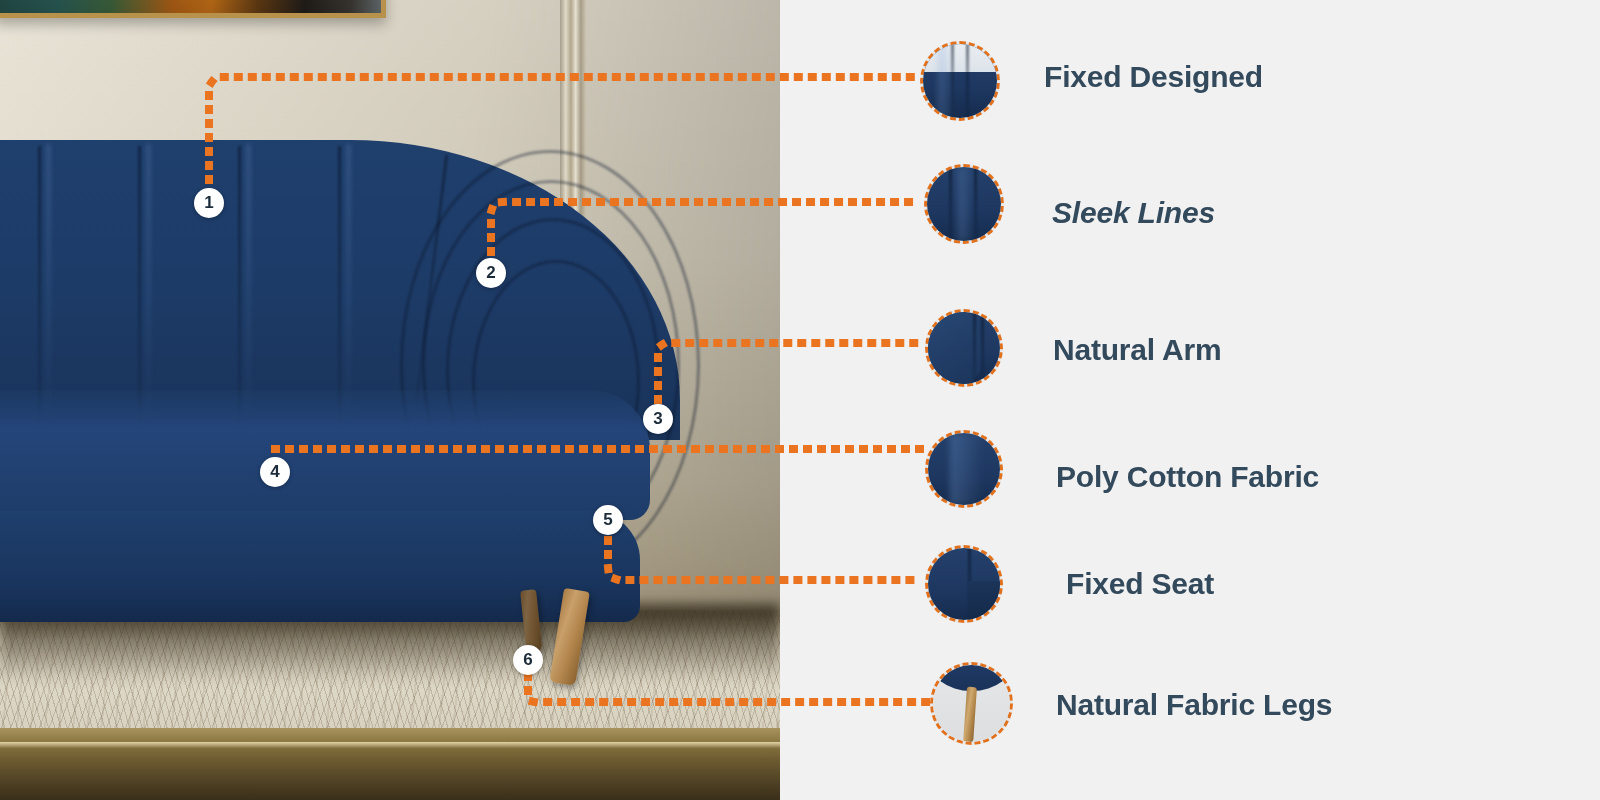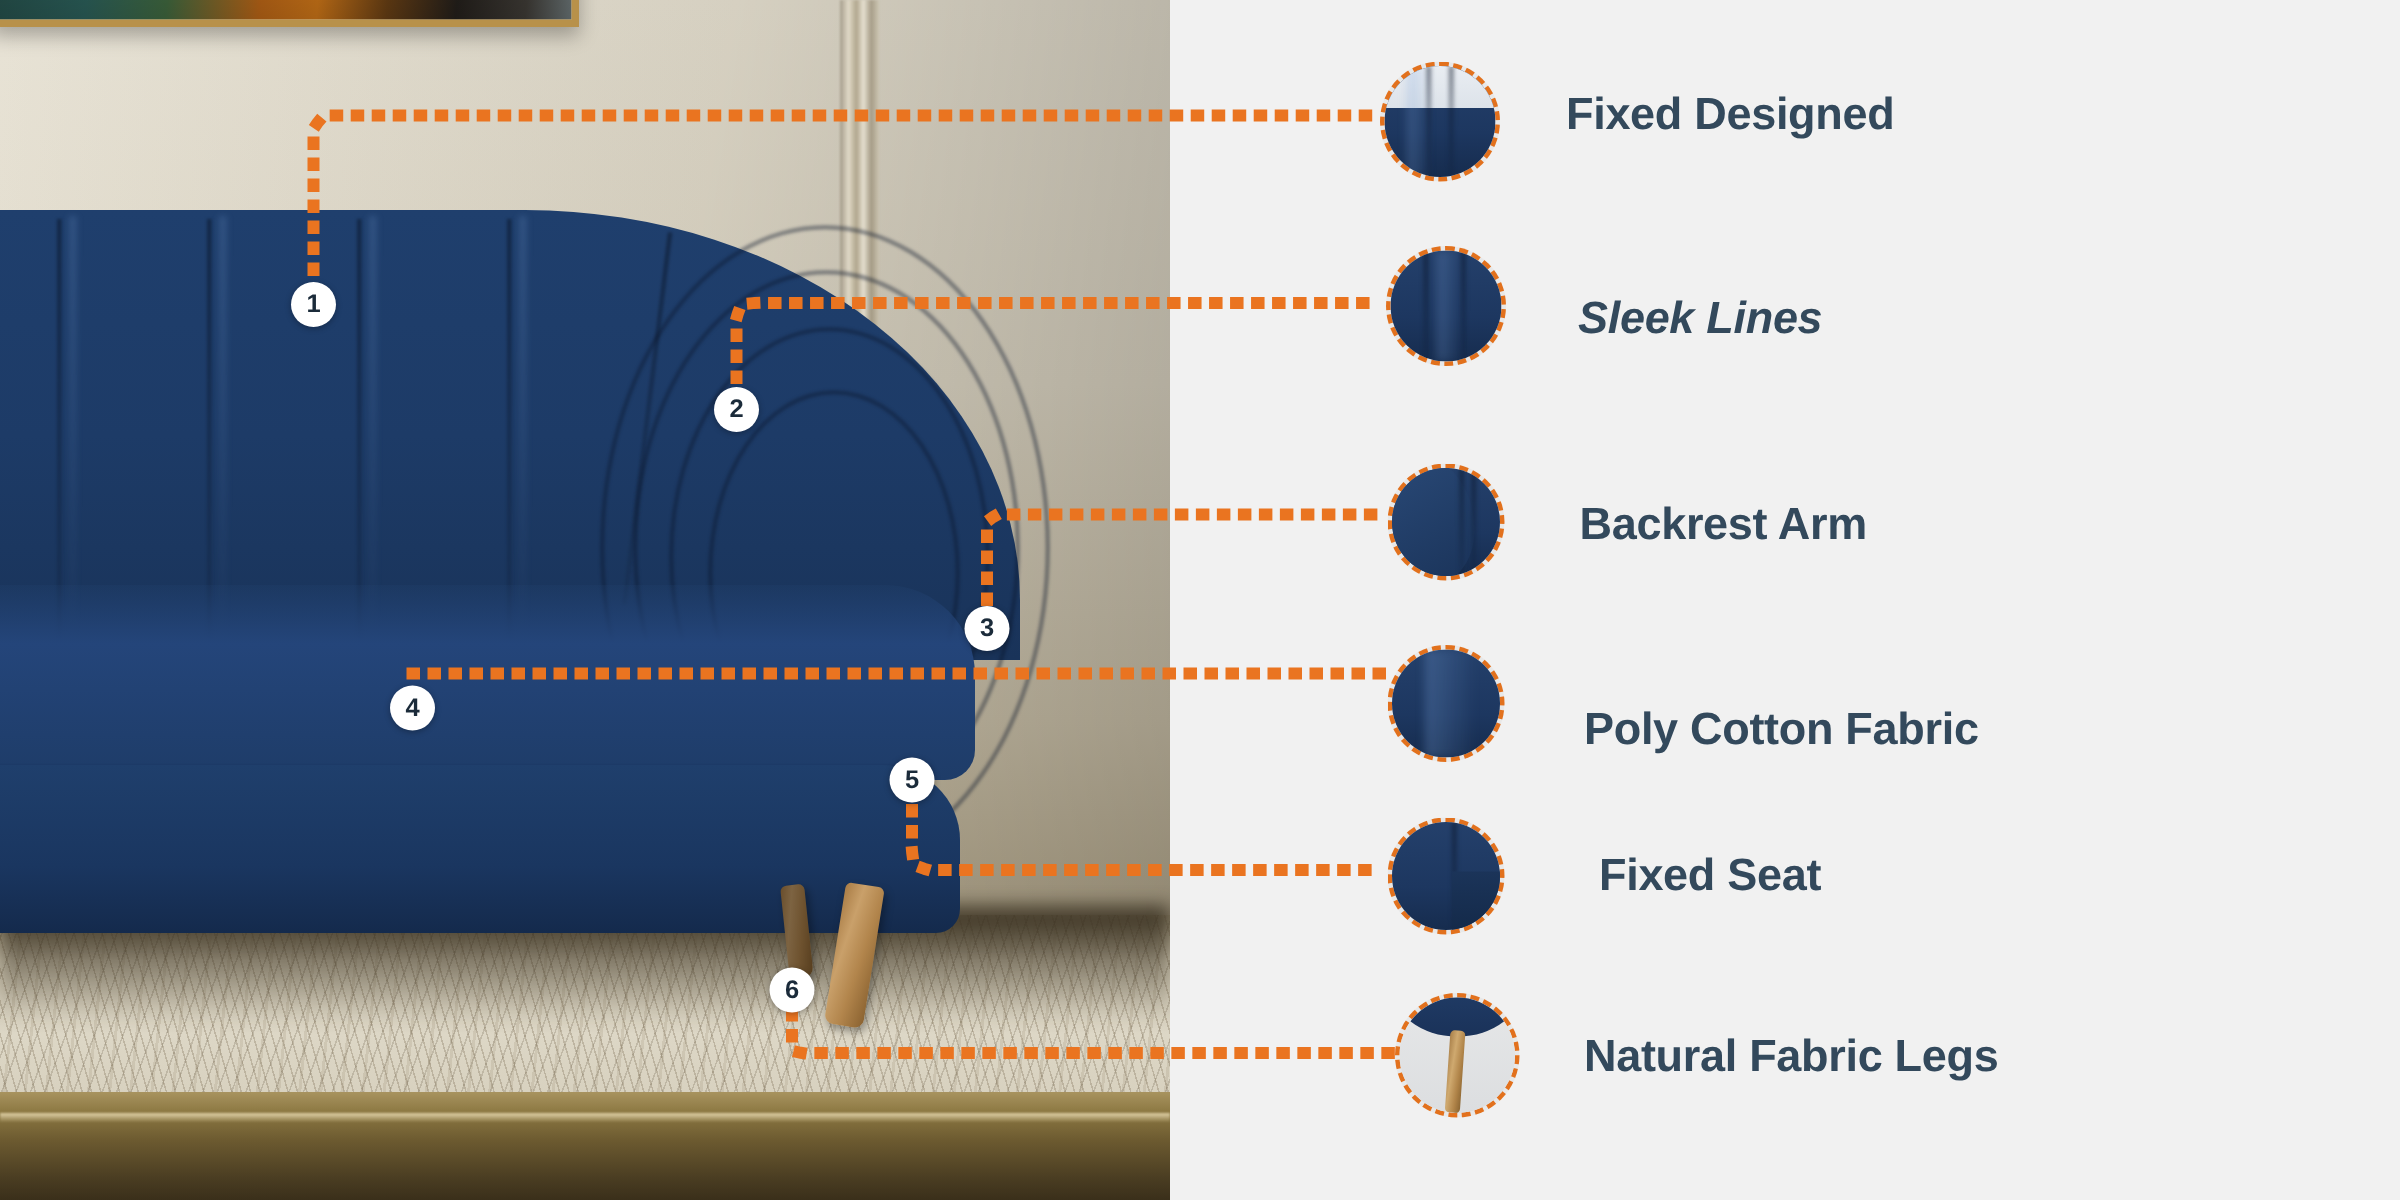--- a/index.html
+++ b/index.html
@@ -230,26 +230,26 @@
         <div class="t-fold" style="left:64%"></div>
         <div class="t-hl" style="left:42%"></div>
       </div>
       <div class="flabel" style="left: 1052px; top: 196px; font-style: italic;">Sleek Lines</div>
       <div class="thumb" style="left: 925px; top: 309px; width: 78px; height: 78px;">
         <div class="thumb-inner t-navy"></div>
         <div class="t-arm"></div>
         <div class="t-fold" style="left:62%"></div>
         <div class="t-fold" style="left:74%"></div>
       </div>
-      <div class="flabel" style="left: 1053px; top: 333px;">Backrest Arm</div>
+      <div class="flabel" style="left: 1053px; top: 333px;">Natural Arm</div>
       <div class="thumb" style="left: 925px; top: 430px; width: 78px; height: 78px;">
         <div class="thumb-inner t-navy"></div>
         <div class="t-hl" style="left:30%;width:34px"></div>
       </div>
-      <div class="flabel" style="left: 1056px; top: 470px;">Poly Cotton Fabric</div>
+      <div class="flabel" style="left: 1056px; top: 460px;">Poly Cotton Fabric</div>
       <div class="thumb" style="left: 925px; top: 545px; width: 78px; height: 78px;">
         <div class="thumb-inner t-navy"></div>
         <div class="t-fold" style="left:56%"></div>
         <div style="position:absolute;left:56%;right:0;top:46%;bottom:0;background:linear-gradient(180deg,#1b3459,#142a4a)"></div>
       </div>
       <div class="flabel" style="left: 1066px; top: 567px;">Fixed Seat</div>
       <div class="thumb" style="left: 930px; top: 662px; width: 83px; height: 83px;">
         <div class="thumb-inner t-grey"></div>
         <div class="t-legcap"></div>
         <div class="t-legwood" style="left:44%;top:28%;width:13%;height:72%;transform:rotate(4deg);transform-origin:top center"></div>

